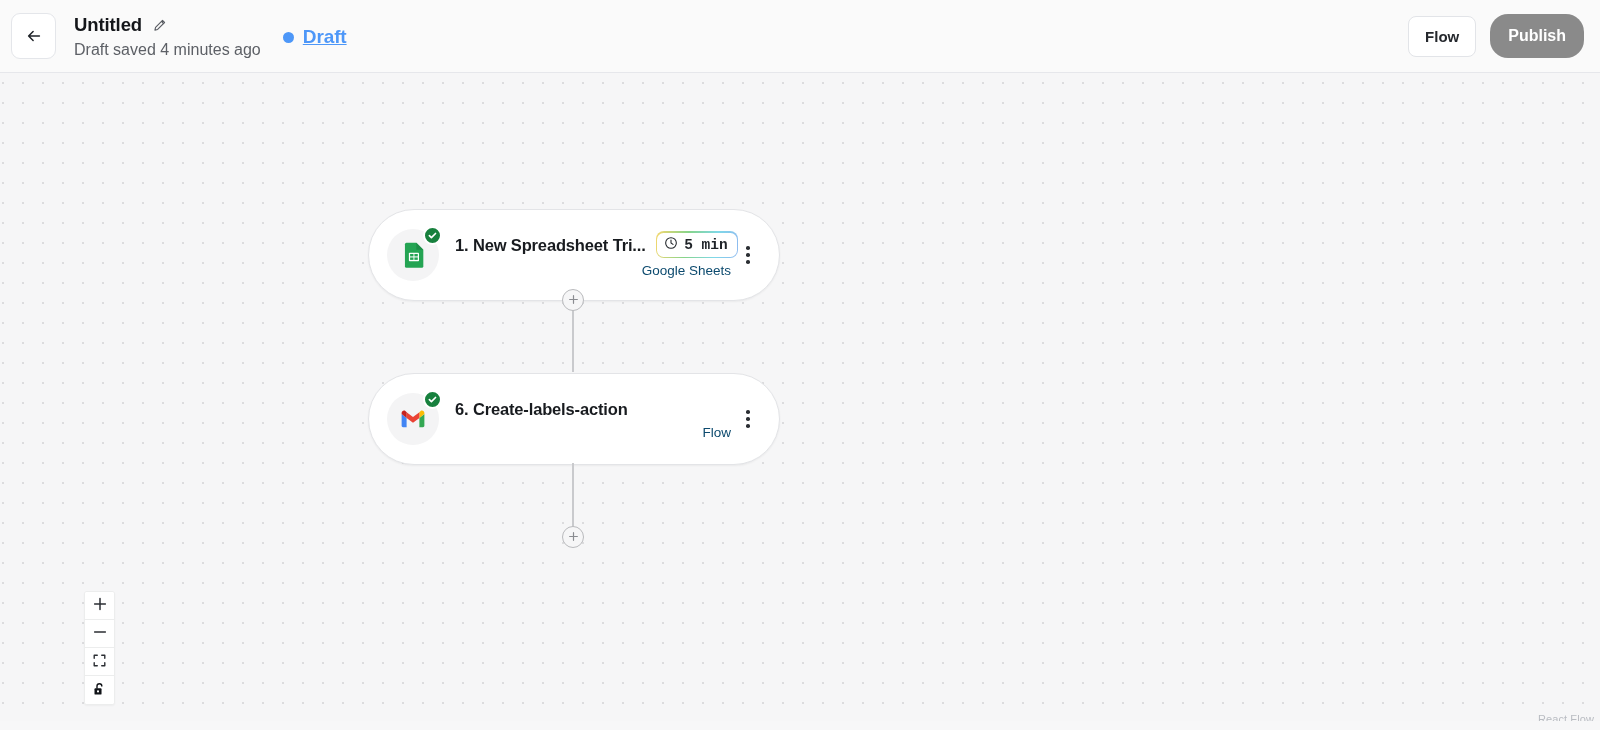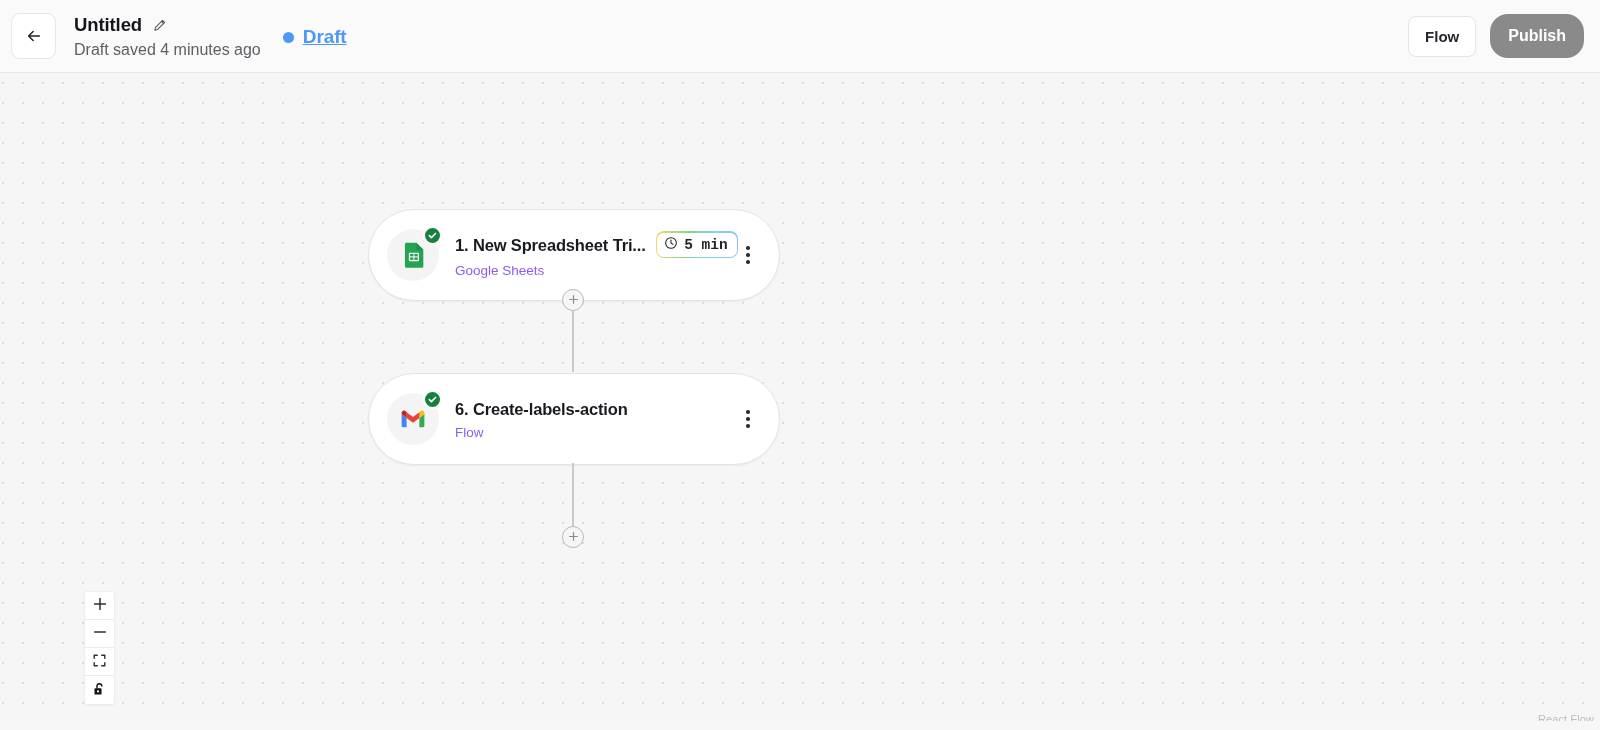--- a/index.html
+++ b/index.html
@@ -221,23 +221,24 @@
   .node-title {
     font-size: 16.5px;
     font-weight: bold;
     color: #181b1f;
     letter-spacing: -0.15px;
     white-space: nowrap;
     line-height: 22px;
   }
   .node-sub {
     font-size: 13.5px;
-    color: #8b5cf6;
+    color: #0c4a6e;
     margin-top: 4px;
     line-height: 17px;
+    text-align: right;
   }
   .time-badge {
     position: relative;
     height: 27px;
     padding: 1.5px;
     border-radius: 8px;
     background: linear-gradient(100deg, #f5d76e 0%, #86d48a 38%, #7fd8e8 72%, #8fb9f0 100%);
     box-sizing: border-box;
     flex: none;
     cursor: pointer;

